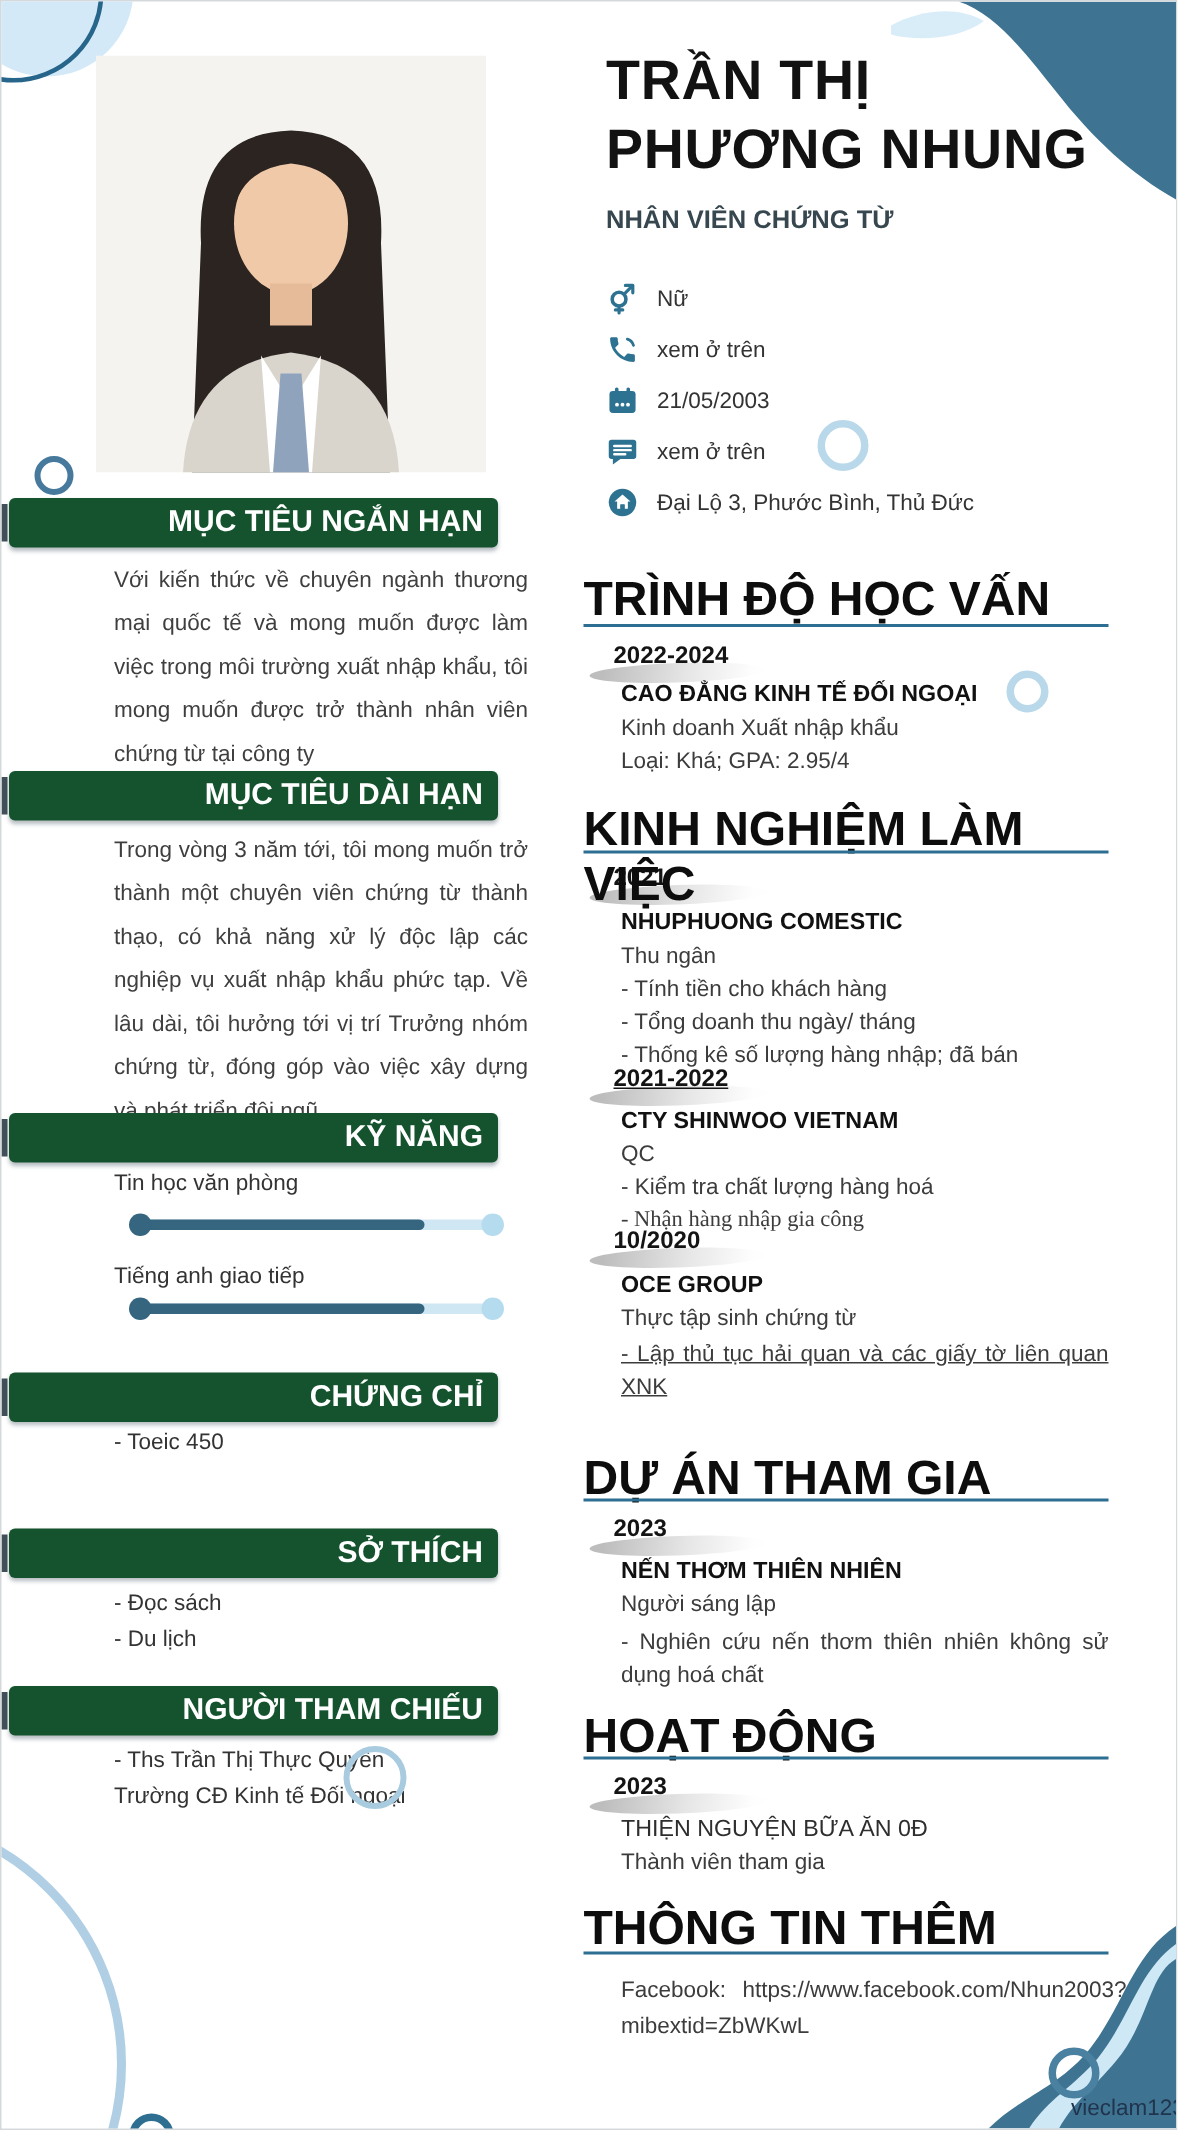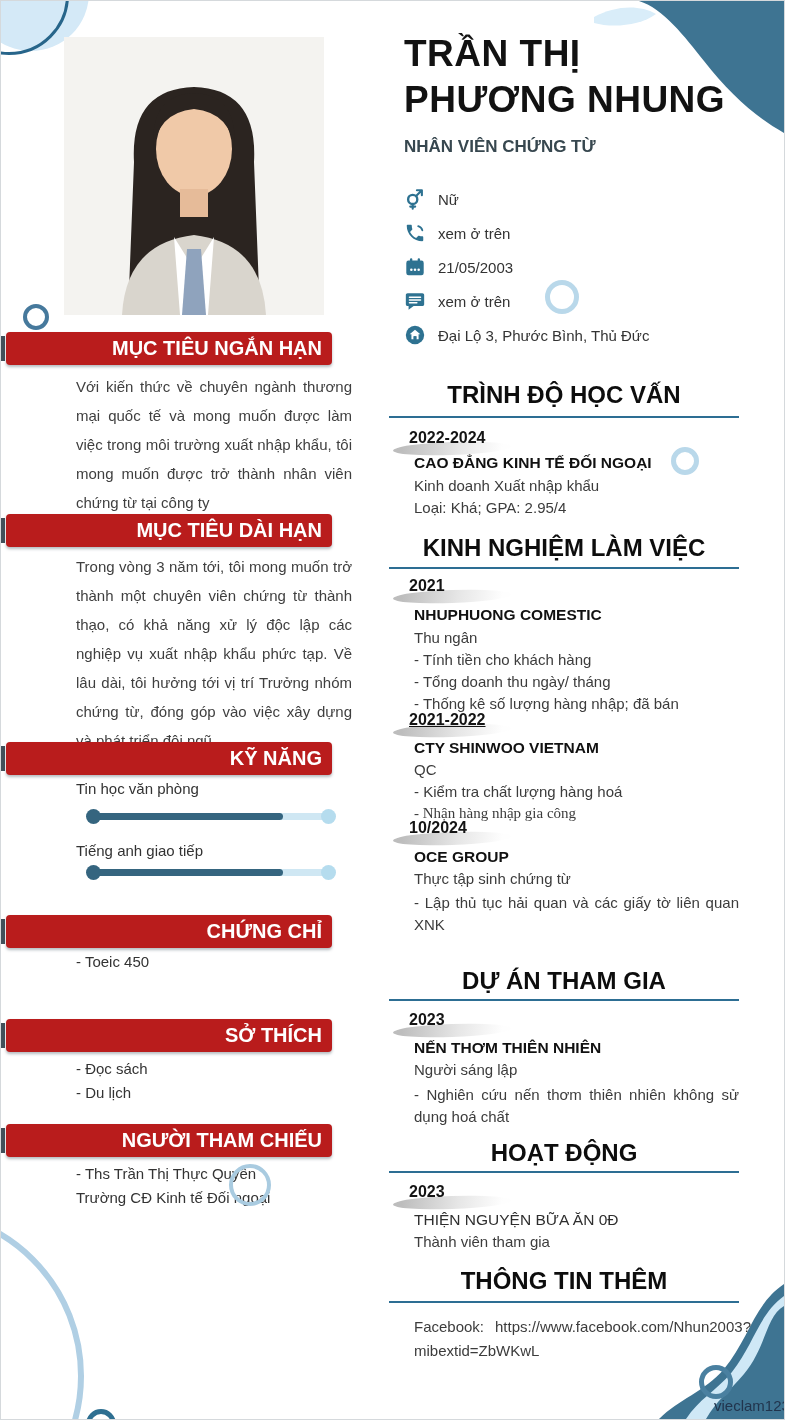--- a/index.html
+++ b/index.html
@@ -16,35 +16,35 @@
   .photo{position:absolute;left:63px;top:36px;width:260px;height:278px;z-index:3;}
   
   .name{position:absolute;left:403px;top:30px;width:348px;font-size:37px;line-height:46px;
         font-weight:700;color:#121212;z-index:4;letter-spacing:.5px;}
   .subtitle{position:absolute;left:403px;top:136px;font-size:17px;font-weight:700;color:#37474f;z-index:4;}
   .contact{position:absolute;left:403px;top:181px;z-index:4;}
   .crow{display:flex;align-items:center;gap:12px;height:34px;}
   .cicon{width:22px;height:22px;flex:0 0 22px;display:flex;align-items:center;justify-content:center;}
   .clabel{font-size:15px;color:#333;}
   
-  .lbar{position:absolute;left:5px;width:326px;height:33px;background:#b91c1c;border-radius:4px;
+  .lbar{position:absolute;left:5px;width:326px;height:33px;background:#14532d;border-radius:4px;
         color:#fff;font-weight:700;font-size:20px;display:flex;align-items:center;justify-content:flex-end;
         padding-right:10px;box-sizing:border-box;box-shadow:0 2px 3px rgba(40,60,75,.35);z-index:3;}
   .sliver{position:absolute;left:0;width:4px;height:25px;background:#42505a;z-index:2;}
   .lpara{position:absolute;left:75px;width:276px;font-size:15px;line-height:29px;color:#3f3f3f;
          text-align:justify;z-index:2;}
   .llist{position:absolute;left:75px;width:276px;font-size:15px;color:#333;z-index:2;}
   .llist div{line-height:23px;}
   .skill-label{position:absolute;left:75px;font-size:15px;color:#333;z-index:2;}
   .track{position:absolute;left:90px;width:240px;height:7px;background:#cfe7f3;border-radius:4px;z-index:2;}
   .fill{position:absolute;left:0;top:0;height:7px;background:#35657f;border-radius:4px;}
   .dot-start{position:absolute;left:-5px;top:-4px;width:15px;height:15px;border-radius:50%;background:#35657f;}
   .dot-end{position:absolute;right:-5px;top:-4px;width:15px;height:15px;border-radius:50%;background:#b5dcee;}
   
-  .rtitle{position:absolute;left:388px;width:350px;text-align:center;font-size:24px;font-weight:700;
+  .rtitle{position:absolute;left:388px;width:350px;text-align:left;font-size:32px;font-weight:700;
           color:#0d0d0d;z-index:4;}
   .rline{position:absolute;left:388px;width:350px;height:2px;background:#2d6e93;z-index:4;}
   .year{position:absolute;left:408px;font-size:16px;font-weight:700;color:#141414;z-index:3;}
   .swoosh{position:absolute;width:118px;height:13px;border-radius:50%;z-index:2;
           background:linear-gradient(100deg,#bdbdbd 8%,#e6e6e6 55%,#fefefe 92%);transform:rotate(-2deg);}
   .org{position:absolute;left:413px;font-size:15.5px;font-weight:700;color:#111;z-index:3;}
   .org-regular{font-weight:400;color:#2e2e2e;}
   .rrow{position:absolute;left:413px;font-size:15px;color:#3c3c3c;z-index:3;}
   .rjust{width:325px;line-height:22px;text-align:justify;overflow-wrap:anywhere;}
   .fbblock{position:absolute;left:413px;top:1314px;width:337px;font-size:15px;color:#3c3c3c;
@@ -221,24 +221,24 @@
   <div class="rrow" style="top:694px;">- Thống kê số lượng hàng nhập; đã bán</div>
 
   <div class="swoosh" style="left:392px;top:723px;"></div>
   <div class="year" style="top:710px;text-decoration:underline;">2021-2022</div>
   <div class="org" style="top:738px;">CTY SHINWOO VIETNAM</div>
   <div class="rrow" style="top:760px;">QC</div>
   <div class="rrow" style="top:782px;">- Kiểm tra chất lượng hàng hoá</div>
   <div class="rrow" style="top:804px;font-family:Liberation Serif, serif;">- Nhận hàng nhập gia công</div>
 
   <div class="swoosh" style="left:392px;top:831px;"></div>
-  <div class="year" style="top:818px;">10/2024</div>
+  <div class="year" style="top:818px;">10/2020</div>
   <div class="org" style="top:847px;">OCE GROUP</div>
   <div class="rrow" style="top:869px;">Thực tập sinh chứng từ</div>
-  <div class="rrow rjust" style="top:891px;">- Lập thủ tục hải quan và các giấy tờ liên quan XNK</div>
+  <div class="rrow rjust" style="top:891px;text-decoration:underline;">- Lập thủ tục hải quan và các giấy tờ liên quan XNK</div>
 
   <div class="rtitle" style="top:966px;">DỰ ÁN THAM GIA</div>
   <div class="rline" style="top:998px;"></div>
   <div class="swoosh" style="left:392px;top:1023px;"></div>
   <div class="year" style="top:1010px;">2023</div>
   <div class="org" style="top:1038px;">NẾN THƠM THIÊN NHIÊN</div>
   <div class="rrow" style="top:1060px;">Người sáng lập</div>
   <div class="rrow rjust" style="top:1083px;">- Nghiên cứu nến thơm thiên nhiên không sử dụng hoá chất</div>
 
   <div class="rtitle" style="top:1138px;">HOẠT ĐỘNG</div>

